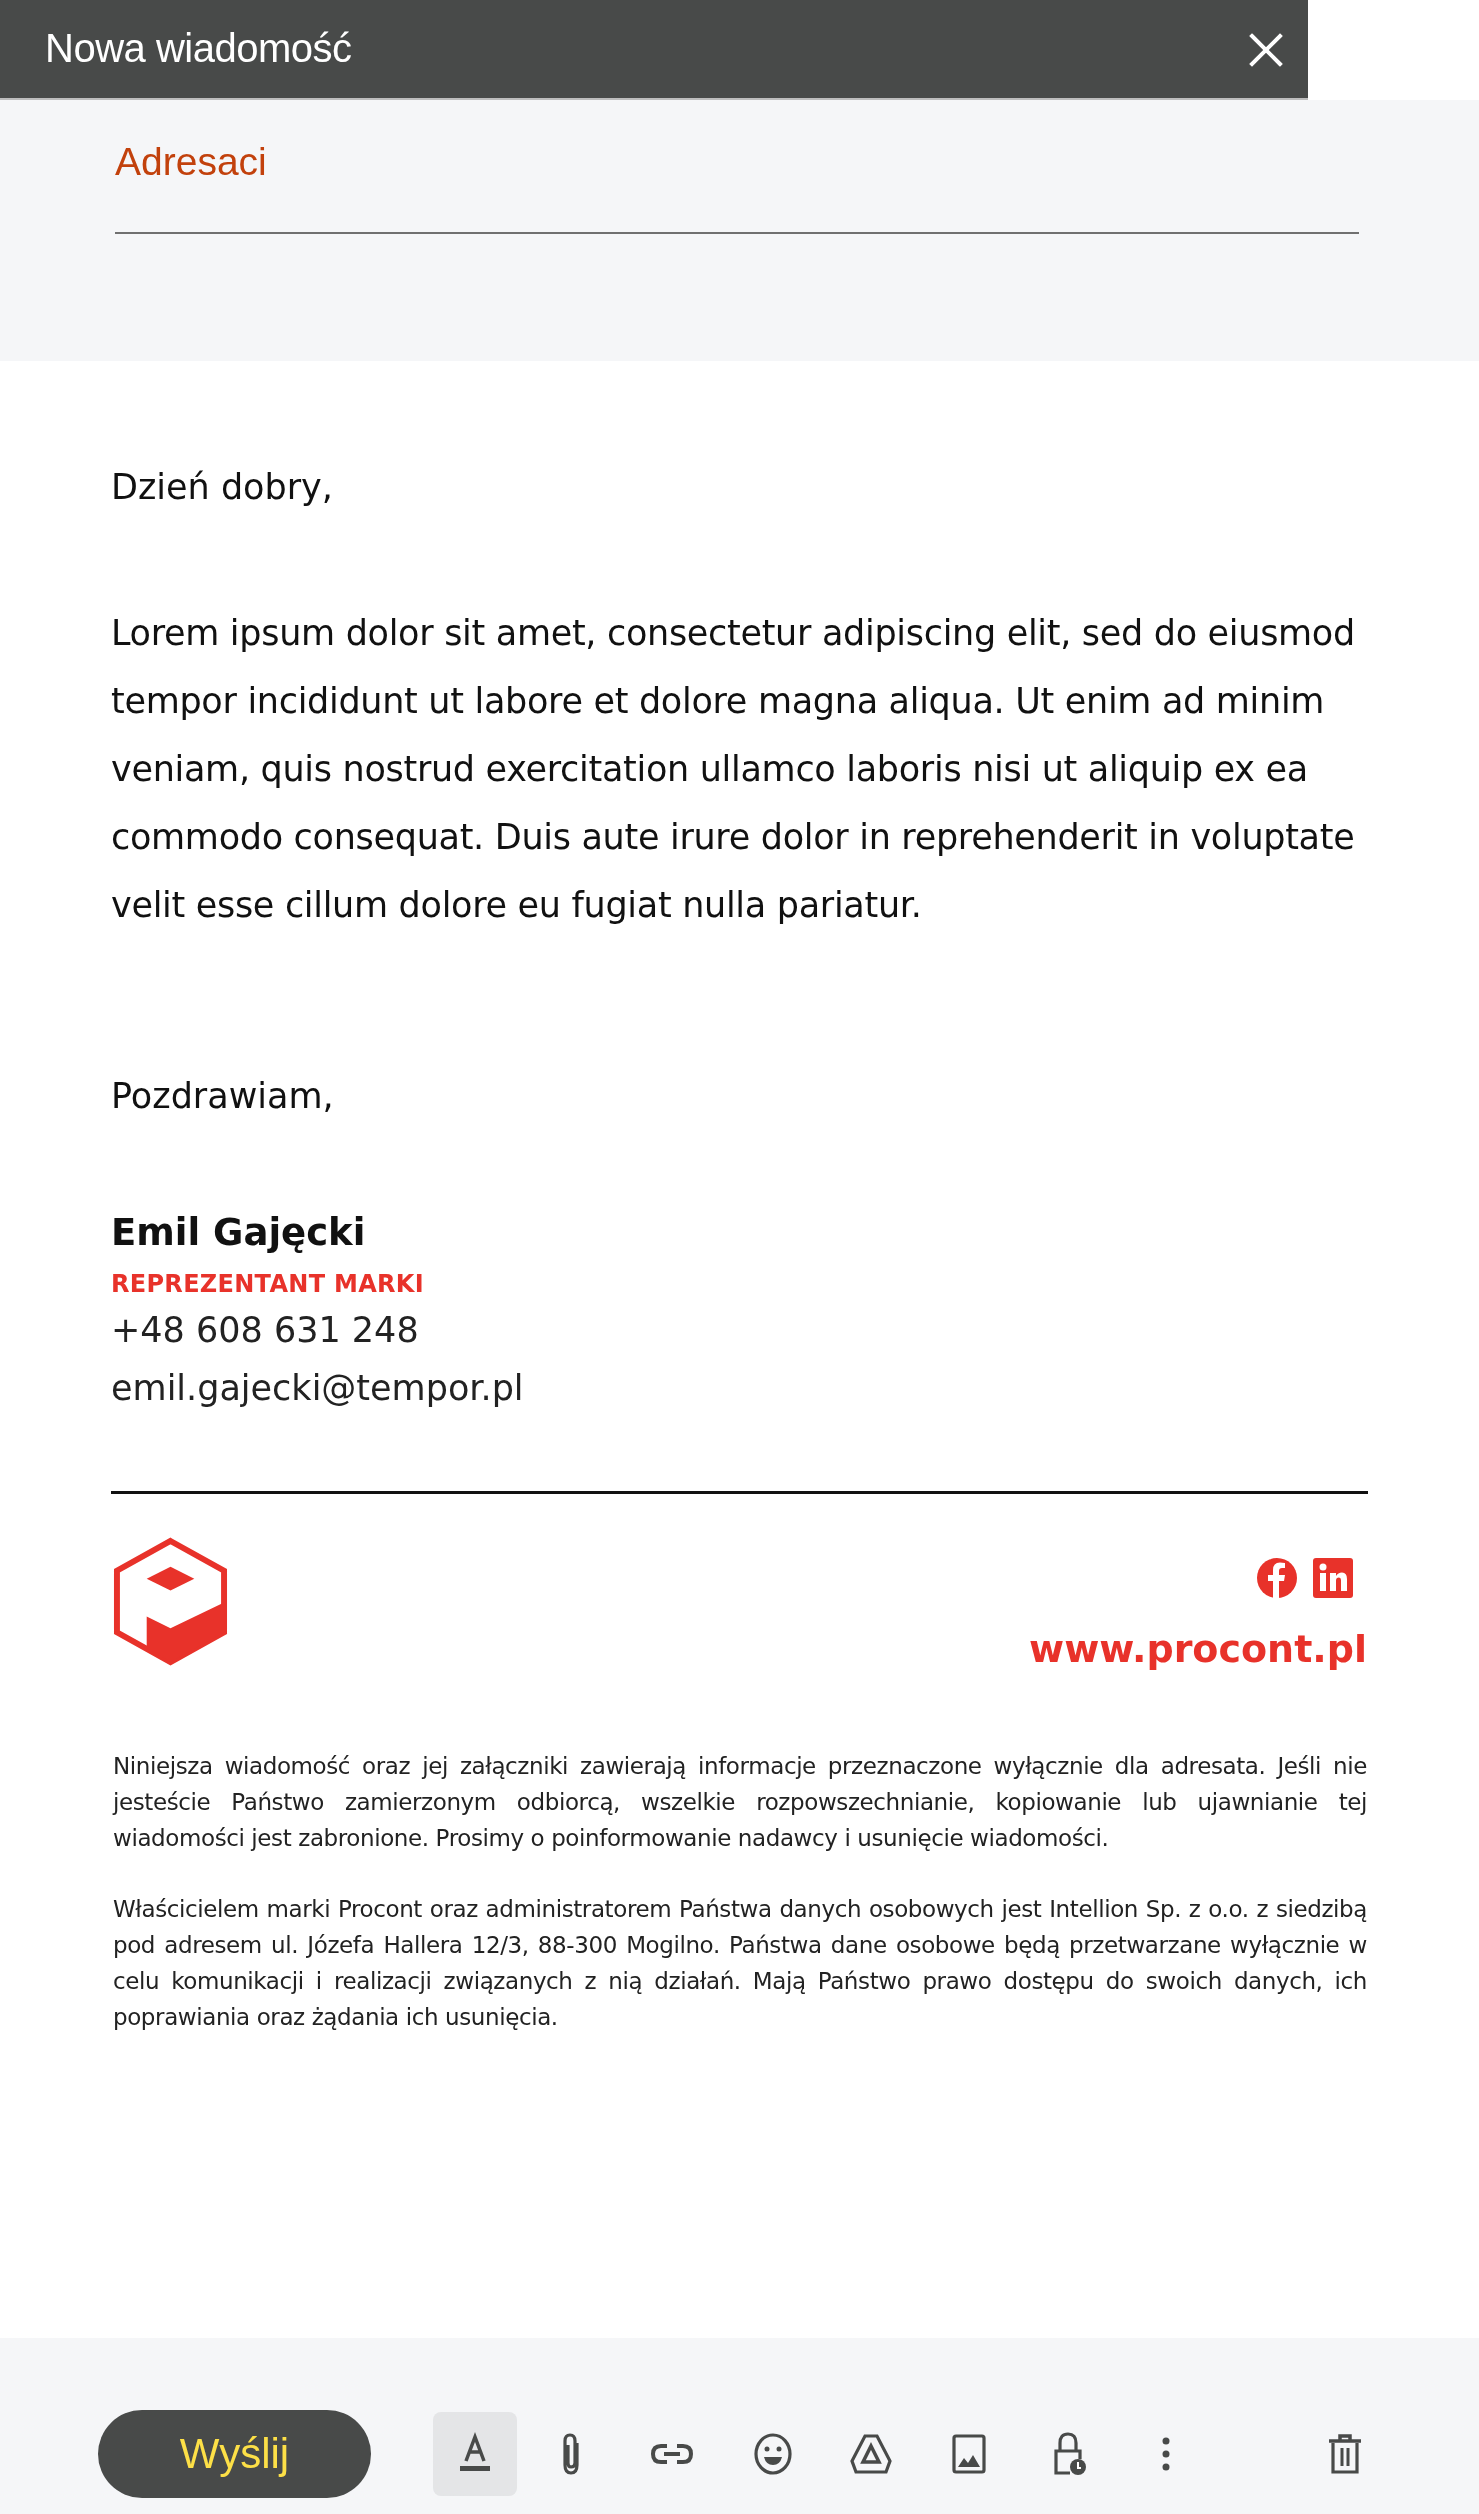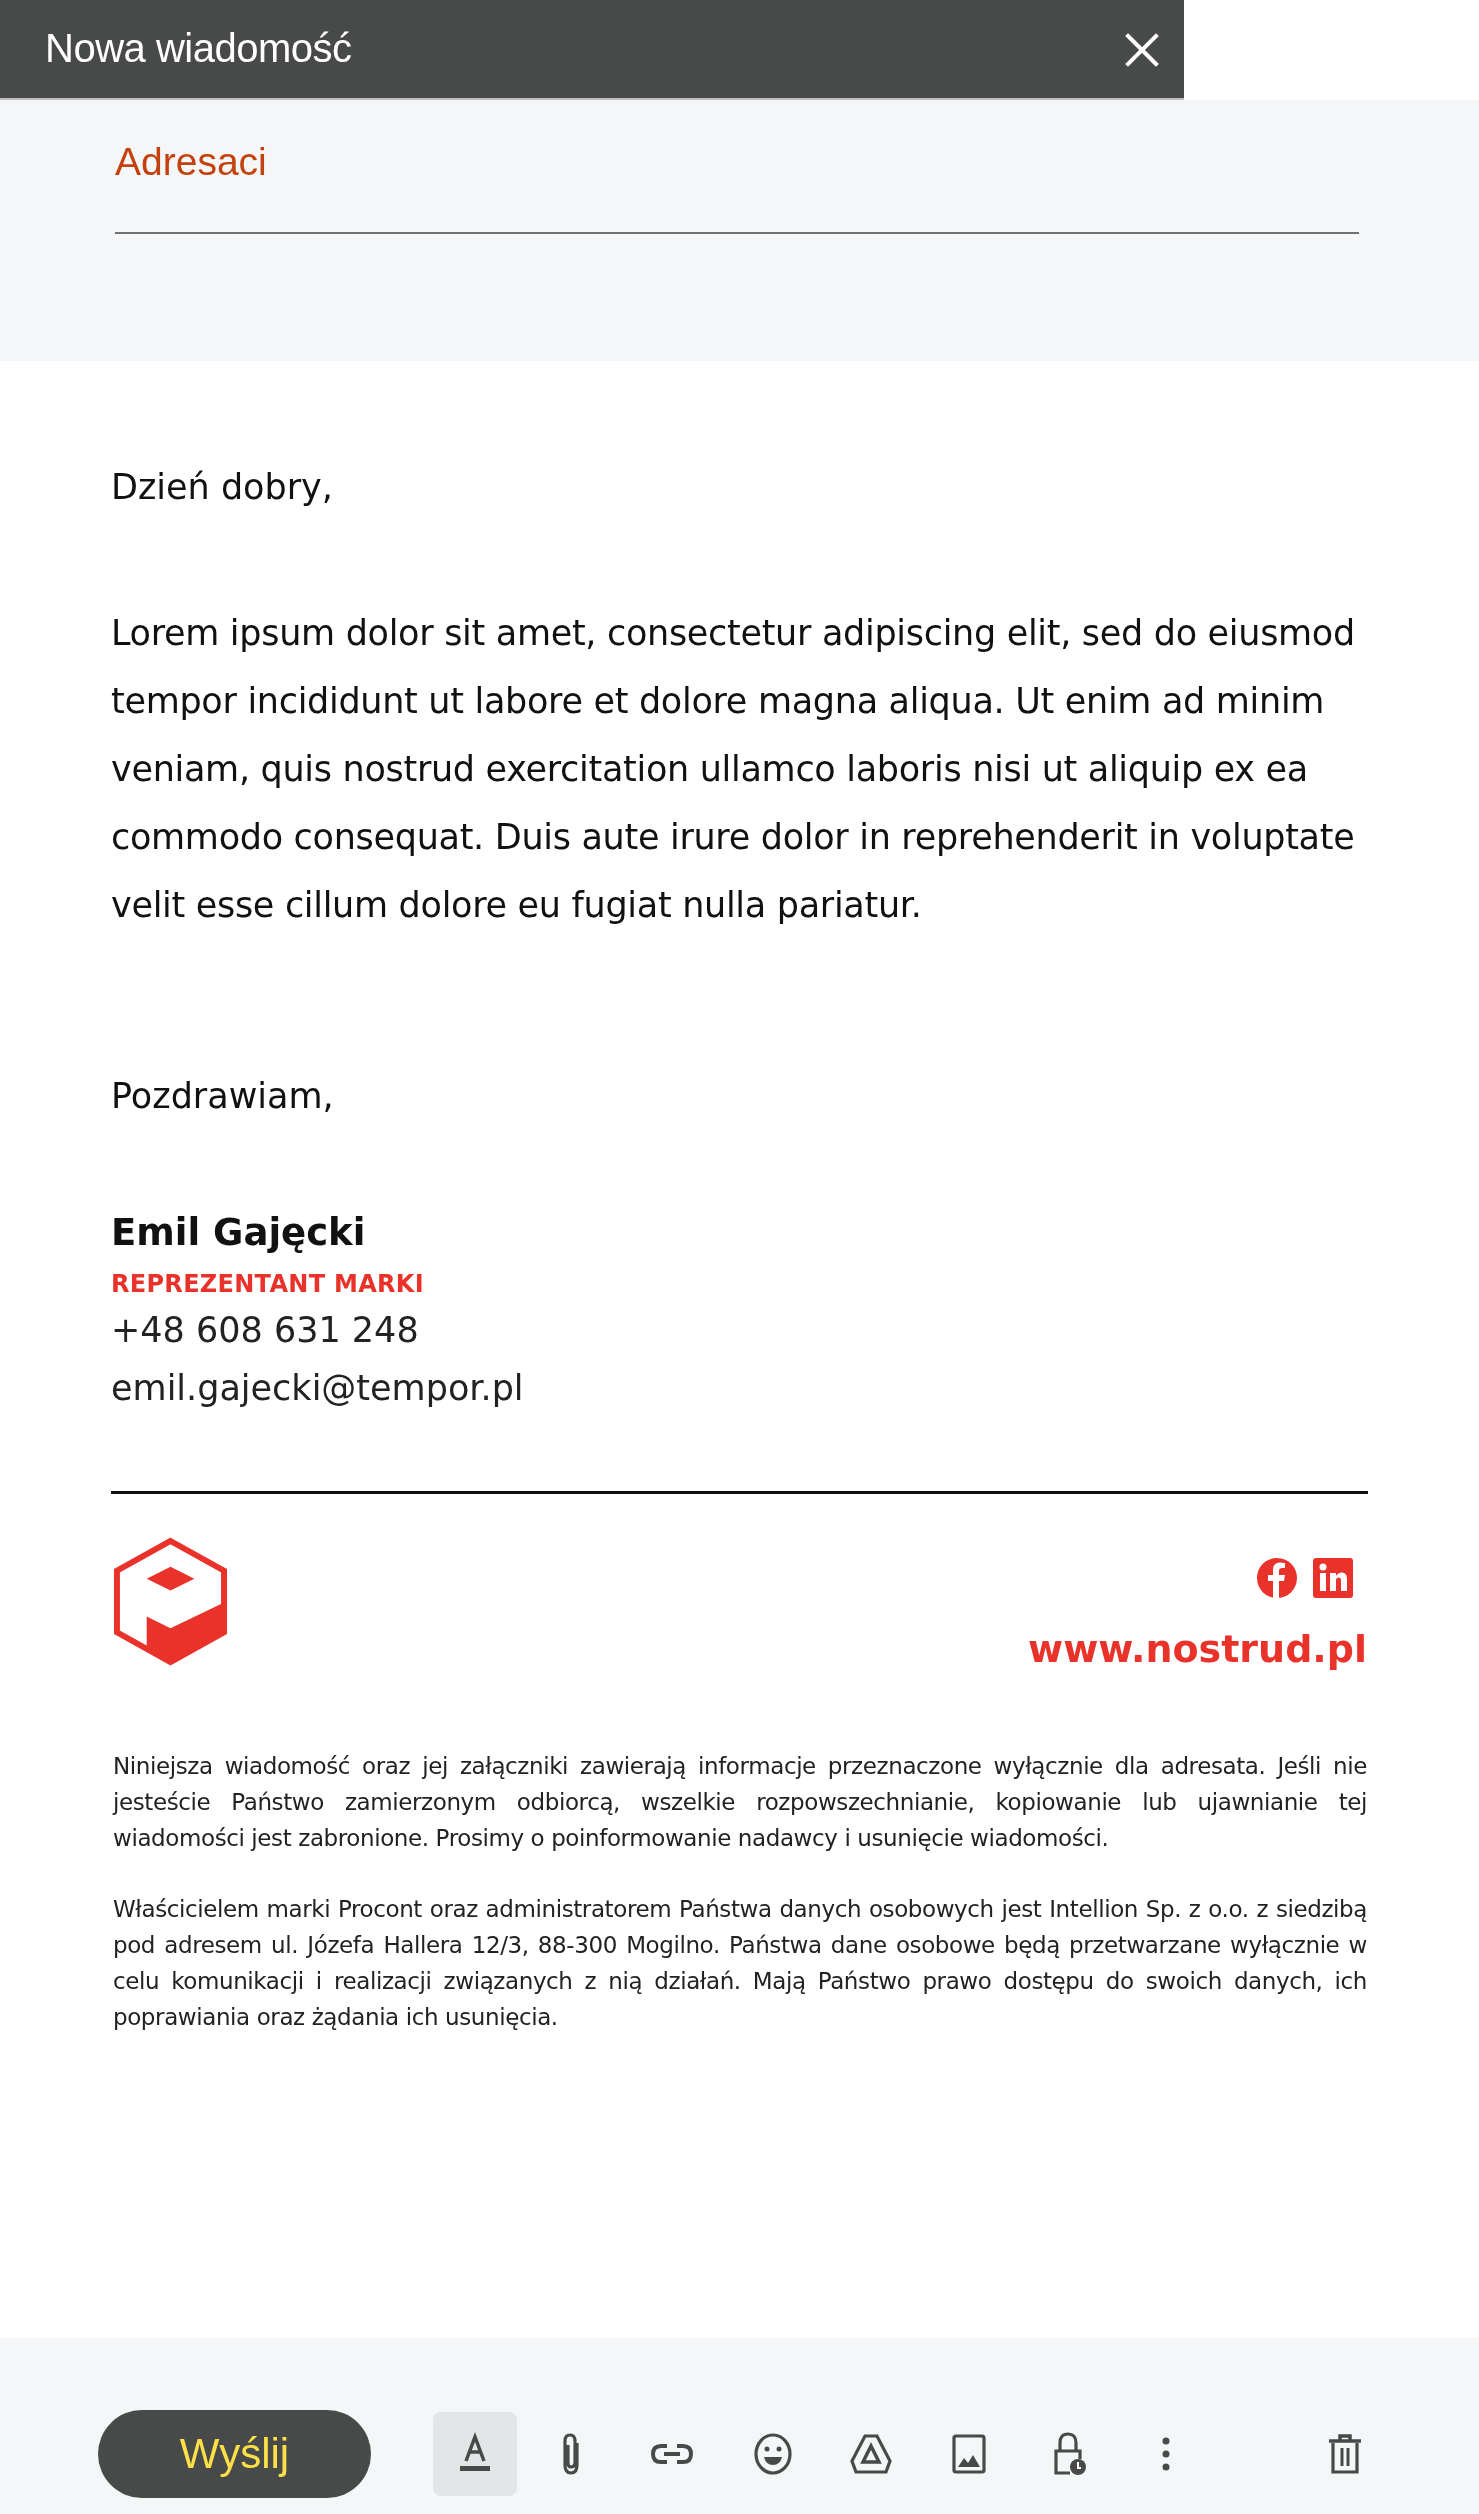--- a/index.html
+++ b/index.html
@@ -1,18 +1,18 @@
 <!DOCTYPE html>
 <html><head>
 <meta charset="utf-8">
 <style>
   html, body { margin:0; padding:0; }
   body { width:1480px; height:2514px; position:relative; background:#ffffff; overflow:hidden;
          font-family:"Liberation Sans", sans-serif; }
-  .header { position:absolute; left:0; top:0; width:1184px; height:100px; background:#484a49;
+  .header { position:absolute; left:0; top:0; width:1308px; height:100px; background:#484a49;
             border-bottom:2px solid #bdbdbd; box-sizing:border-box; }
   .header-title { position:absolute; left:45px; top:26px; color:#ffffff; font-size:40px; letter-spacing:-0.5px; }
   .close-btn { position:absolute; right:18px; top:26px; width:48px; height:48px; cursor:pointer; }
   .fields { position:absolute; left:0; top:100px; width:1480px; height:261px; background:#f5f6f8; }
   .field { position:absolute; left:115px; width:1244px; font-size:39px; color:#c2410c; }
   .field-to { top:40px; height:92px; border-bottom:2px solid #707070; }
   .field-subject { top:171px; height:70px; }
   .field span { display:block; }
   .body { position:absolute; left:111px; top:360px; width:1264px; font-family:"DejaVu Sans", sans-serif; color:#111; }
   .greeting { position:absolute; top:107px; font-size:35px; }
@@ -89,21 +89,21 @@
   </span>
   <span>
     <svg viewBox="0 0 42 42" width="42" height="42">
       <rect x="1" y="1" width="40" height="40" rx="3" fill="#e8322a"></rect>
       <rect x="8" y="16" width="6" height="18" fill="#fff"></rect>
       <circle cx="11" cy="10" r="3.5" fill="#fff"></circle>
       <path d="M18 16 H24 V19 Q26 15.5 30 15.5 Q35 15.5 35 22 V34 H29 V23 Q29 20.5 27 20.5 Q24 20.5 24 23.5 V34 H18 Z" fill="#fff"></path>
     </svg>
   </span>
 </div>
-<div class="website">www.nostrud.pl</div>
+<div class="website">www.procont.pl</div>
 
 <div class="disclaimer disc1">Niniejsza wiadomość oraz jej załączniki zawierają informacje przeznaczone wyłącznie dla adresata. Jeśli nie jesteście Państwo zamierzonym odbiorcą, wszelkie rozpowszechnianie, kopiowanie lub ujawnianie tej wiadomości jest zabronione. Prosimy o poinformowanie nadawcy i usunięcie wiadomości.</div>
 <div class="disclaimer disc2">Właścicielem marki Procont oraz administratorem Państwa danych osobowych jest Intellion Sp. z o.o. z siedzibą pod adresem ul. Józefa Hallera 12/3, 88-300 Mogilno. Państwa dane osobowe będą przetwarzane wyłącznie w celu komunikacji i realizacji związanych z nią działań. Mają Państwo prawo dostępu do swoich danych, ich poprawiania oraz żądania ich usunięcia.</div>
 
 <div class="toolbar">
   <div class="send-btn">Wyślij</div>
 
   <div class="tool active" style="left:433px;">
     <svg viewBox="0 0 46 46">
       <path d="M14 30 L23 6 L32 30 M17.5 21 H28.5" stroke="#484a49" stroke-width="3.5" fill="none"></path>

